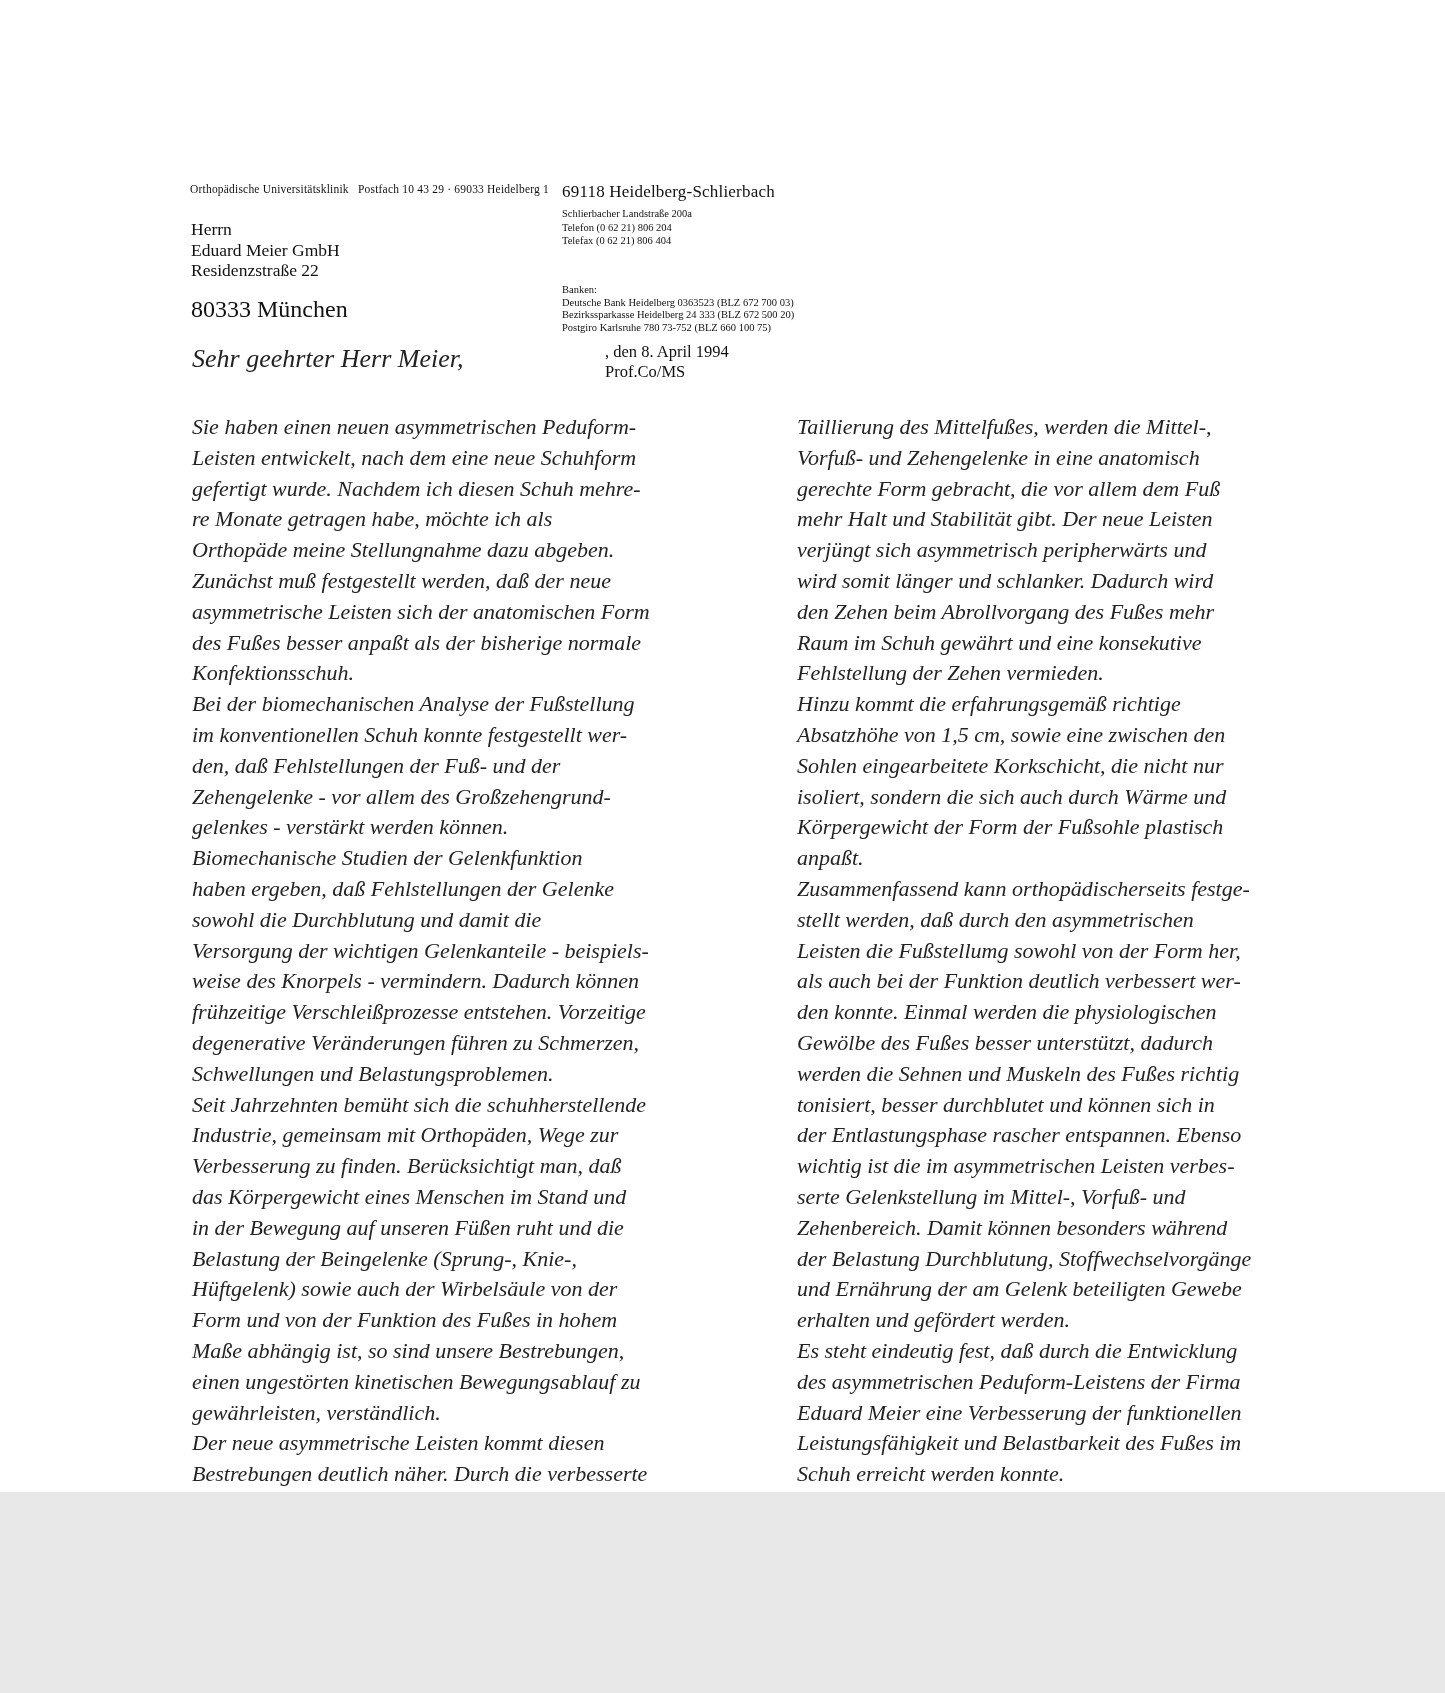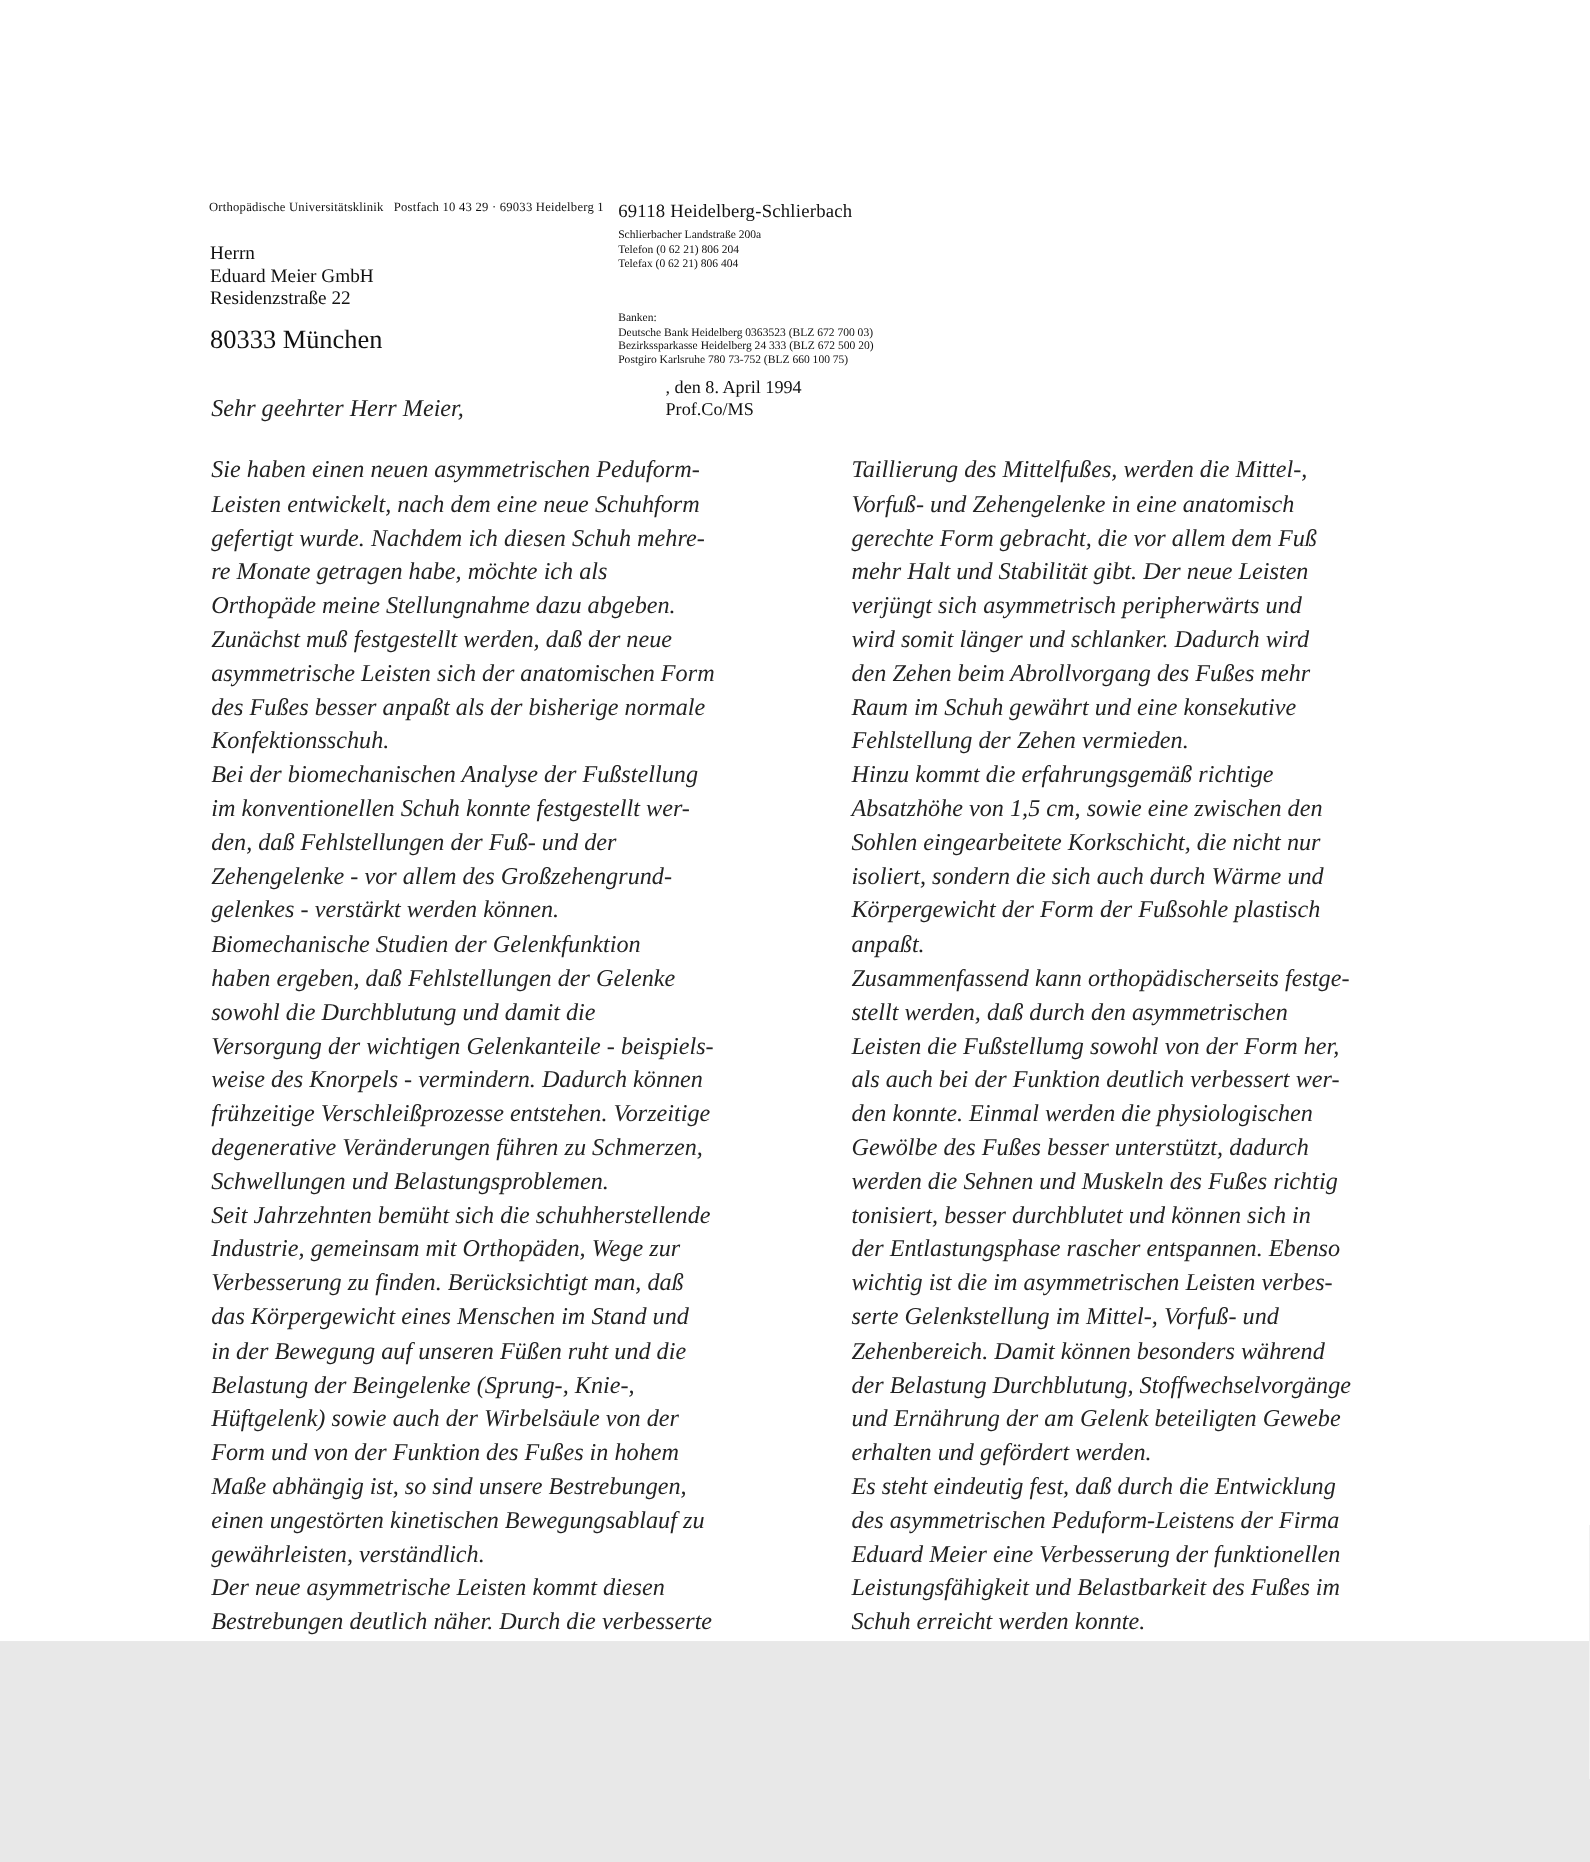--- a/index.html
+++ b/index.html
@@ -55,37 +55,37 @@
   .dateblock {
     position: absolute;
     left: 562px; top: 342px;
     font-size: 16.5px;
     line-height: 19.5px;
     color: #111;
     margin-left: 43px;
   }
   .salutation {
     position: absolute;
-    left: 192px; top: 358px;
-    font-size: 22px;
+    left: 192px; top: 344px;
+    font-size: 26px;
     font-style: italic;
     color: #222;
   }
   .body-col {
     position: absolute;
     top: 412px;
     width: 480px;
     font-size: 22px;
     font-style: italic;
     line-height: 30.8px;
     color: #232323;
   }
   .body-col .ln { white-space: nowrap; }
   .col-left  { left: 192px; }
-  .col-right { left: 774px; }
+  .col-right { left: 797px; }
   .closing {
     position: absolute;
     left: 797px; top: 1520px;
     color: #232323;
   }
   .closing-greeting {
     font-size: 22px;
     line-height: 30.8px;
   }
   .closing-name, .closing-title {

